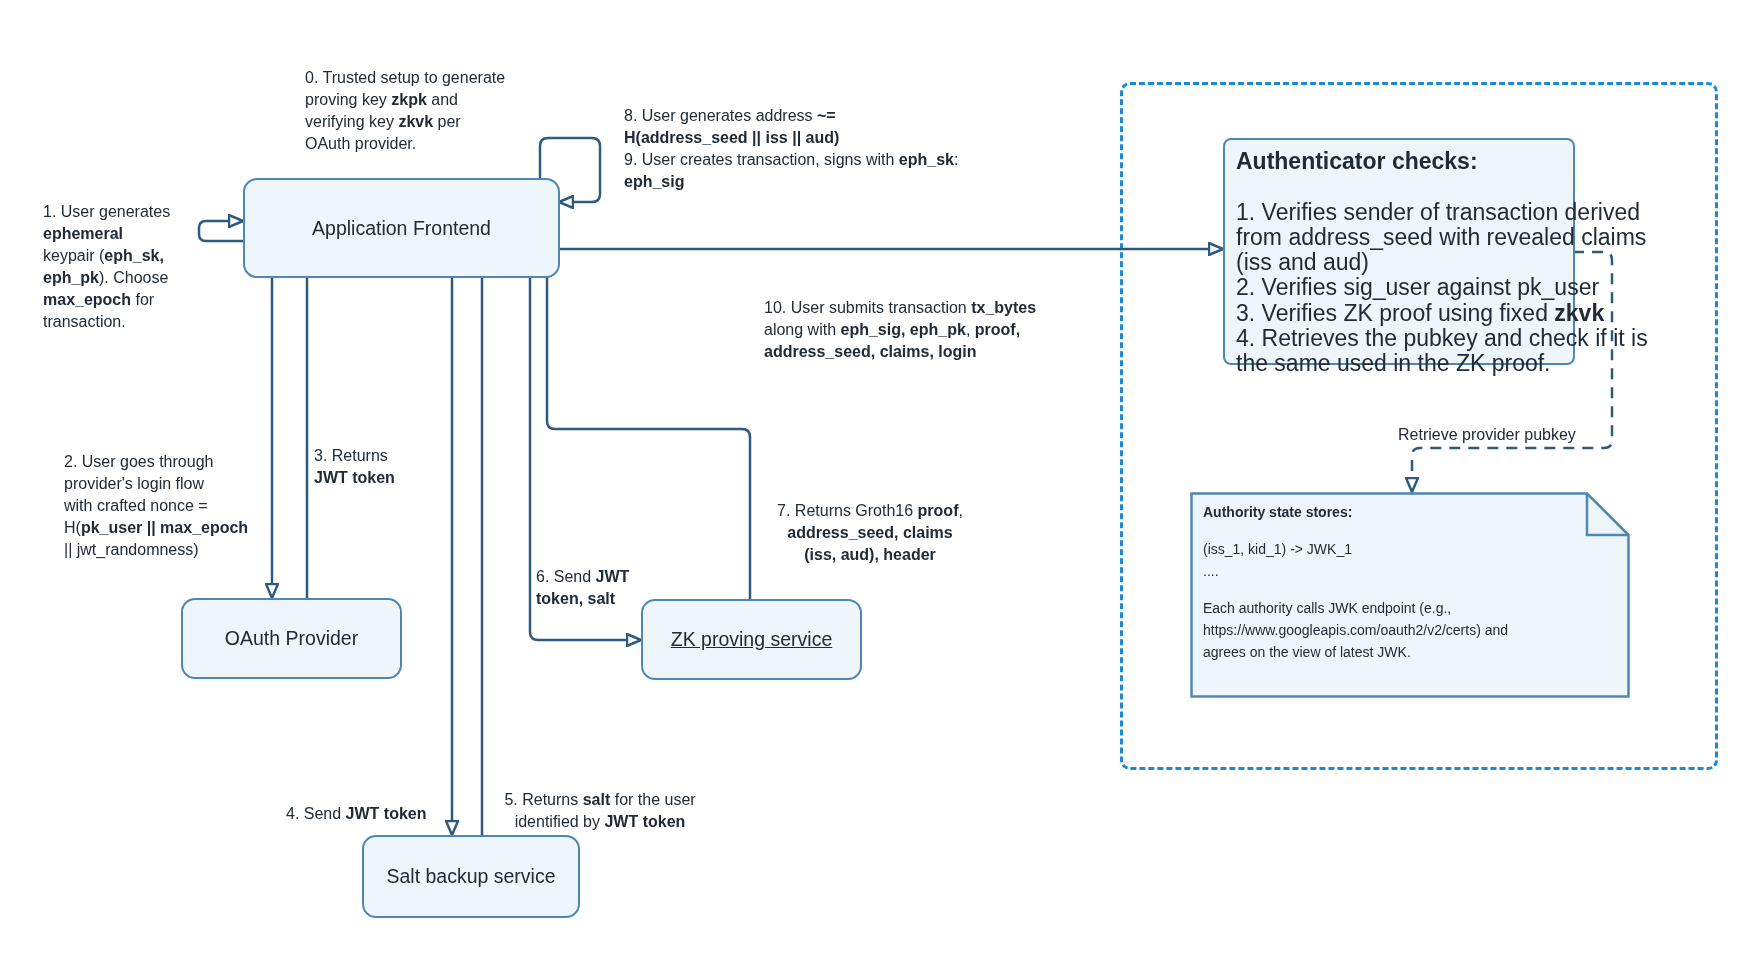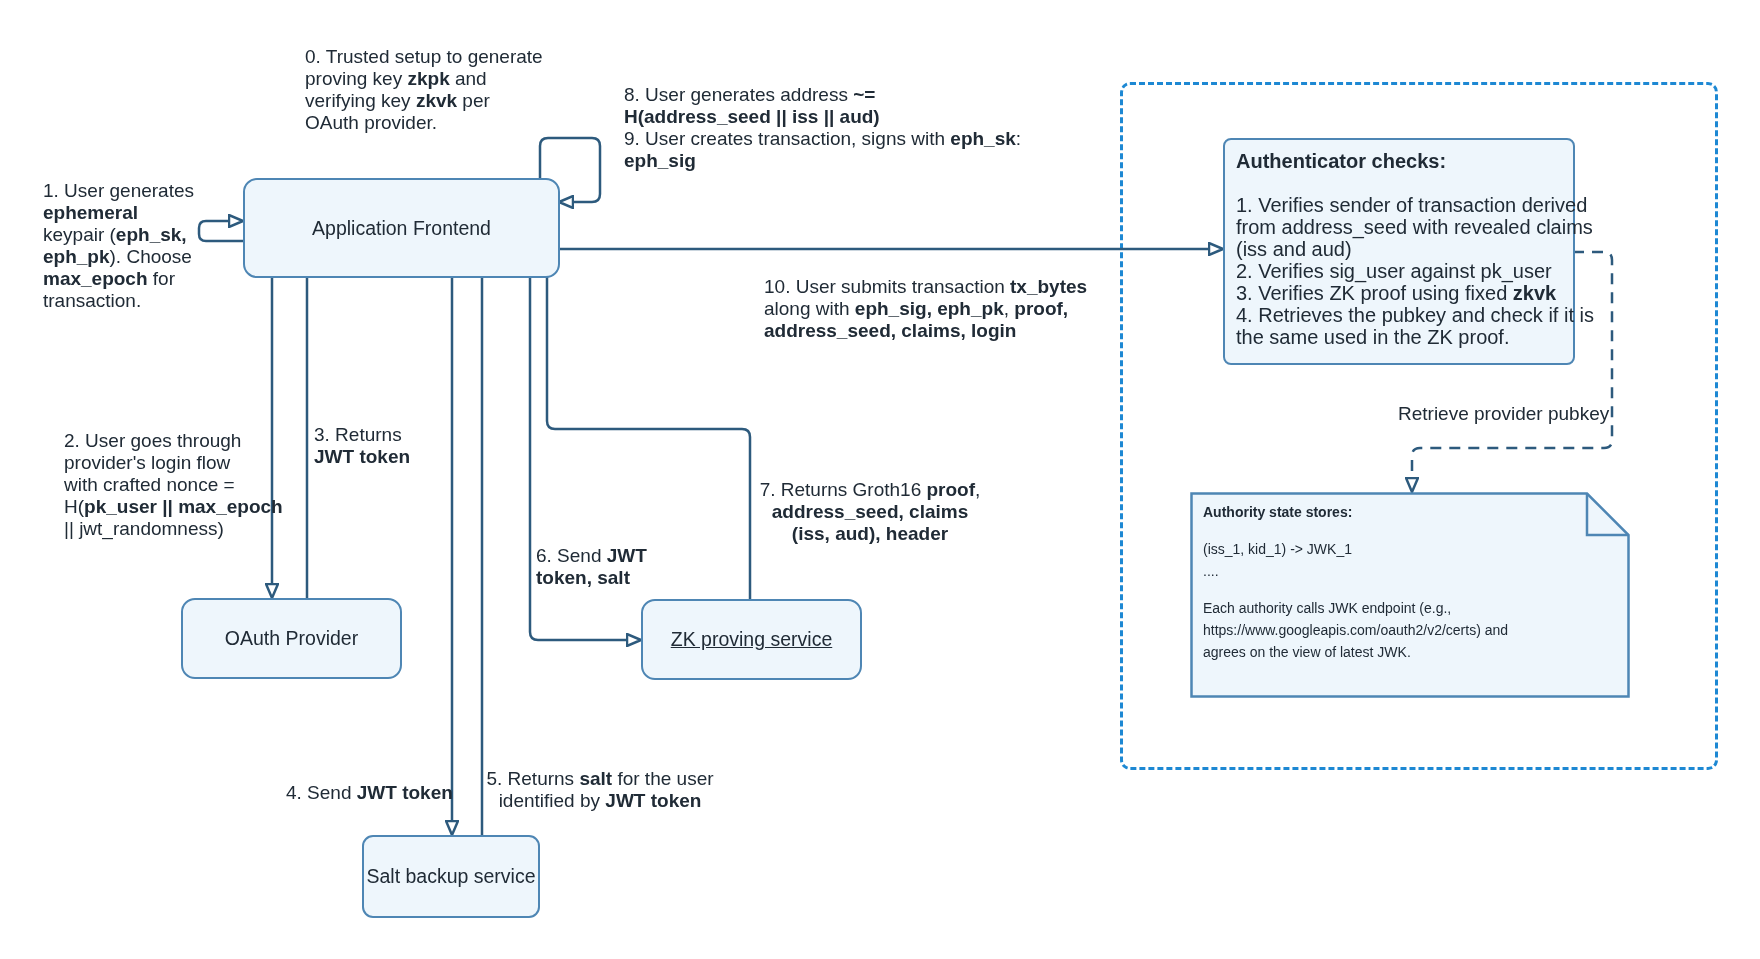--- a/index.html
+++ b/index.html
@@ -8,26 +8,26 @@
   
   svg.wires{position:absolute;left:0;top:0;width:1760px;height:959px;z-index:1;}
   svg.wires path{fill:none;stroke:var(--arrow,#2d5a7d);stroke-width:2.5px;}
   svg.wires path.dashedw{stroke-dasharray:11 8;}
   .ah{fill:var(--arrow,#2d5a7d);stroke:none;}
   
   .node{position:absolute;background:var(--node-fill,#eef6fc);border:2.5px solid var(--node-border,#4e86b4);
         border-radius:14px;display:flex;align-items:center;justify-content:center;
         font-size:19.5px;z-index:2;box-sizing:border-box;text-align:center;}
   
-  .txt{position:absolute;font-size:19px;line-height:22px;z-index:2;}
+  .txt{position:absolute;font-size:16px;line-height:22px;z-index:2;margin-top:21px;}
   .txt.center{text-align:center;}
   .rich>div{min-height:1.1em;white-space:nowrap;}
   
   .panel{position:absolute;background:var(--node-fill,#eef6fc);border:2.5px solid var(--node-border,#4e86b4);
-         border-radius:8px;box-sizing:border-box;padding:10px 11px;font-size:20px;line-height:22px;z-index:2;}
+         border-radius:8px;box-sizing:border-box;padding:10px 11px;font-size:23px;line-height:22px;z-index:2;}
   
   .authority{position:absolute;border:3px dashed var(--authority,#1d88d3);border-radius:10px;z-index:0;box-sizing:border-box;}
   .authority-title{position:absolute;color:var(--authority,#1d88d3);font-size:19.5px;text-align:center;z-index:2;}
   
   .note{position:absolute;z-index:2;}
   .note svg{display:block;}
   .note-shape{fill:var(--node-fill,#eef6fc);stroke:var(--node-border,#4e86b4);stroke-width:2.5;}
   .note-fold{fill:none;stroke:var(--node-border,#4e86b4);stroke-width:2.5;}
   .note-text{position:absolute;left:13px;top:10px;right:10px;font-size:14px;line-height:21.8px;}
 </style>
@@ -52,21 +52,21 @@
     <path d="M482,835 V272" marker-end="url(#ah)"></path>
     <path d="M530,258 V632 Q530,640 538,640 H627" marker-end="url(#ah)"></path>
     <path d="M750,599 V437 Q750,429 742,429 H555 Q547,429 547,421 V272" marker-end="url(#ah)"></path>
     <path d="M560,249 H1209" marker-end="url(#ah)"></path>
     <path class="dashedw" d="M1573,252 H1604 Q1612,252 1612,260 V440 Q1612,448 1604,448 H1420 Q1412,448 1412,456 V478" marker-end="url(#ah)"></path>
   </svg>
 
   <div class="node" style="left:243px;top:178px;width:317px;height:100px;">Application Frontend</div>
   <div class="node" style="left:181px;top:598px;width:221px;height:81px;">OAuth Provider</div>
   <div class="node" style="left:641px;top:599px;width:221px;height:81px;text-decoration:underline;">ZK proving service</div>
-  <div class="node" style="left:362px;top:835px;width:178px;height:83px;border-radius:11px;">Salt backup service</div>
+  <div class="node" style="left:362px;top:835px;width:218px;height:83px;">Salt backup service</div>
 
   <div class="panel rich" style="left:1223px;top:138px;width:352px;height:227px;">
       <div><span style="font-weight: 700;">Authenticator checks:</span></div>
       <div><span></span></div>
       <div><span>1. Verifies sender of transaction derived</span></div>
       <div><span>from address_seed with revealed claims</span></div>
       <div><span>(iss and aud)</span></div>
       <div><span>2. Verifies sig_user against pk_user</span></div>
       <div><span>3. Verifies ZK proof using fixed </span><span style="font-weight: 700;">zkvk</span></div>
       <div><span>4. Retrieves the pubkey and check if it is</span></div>

